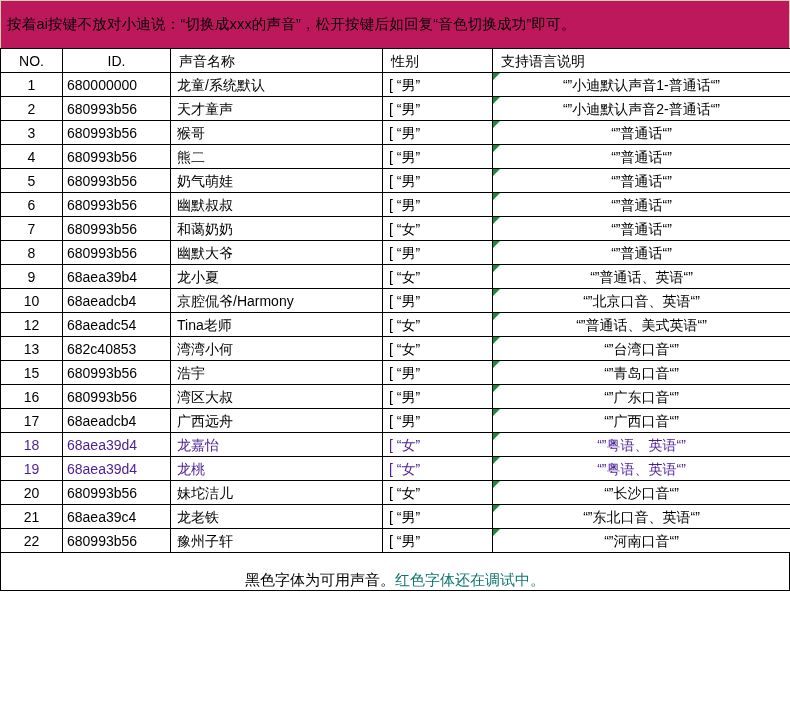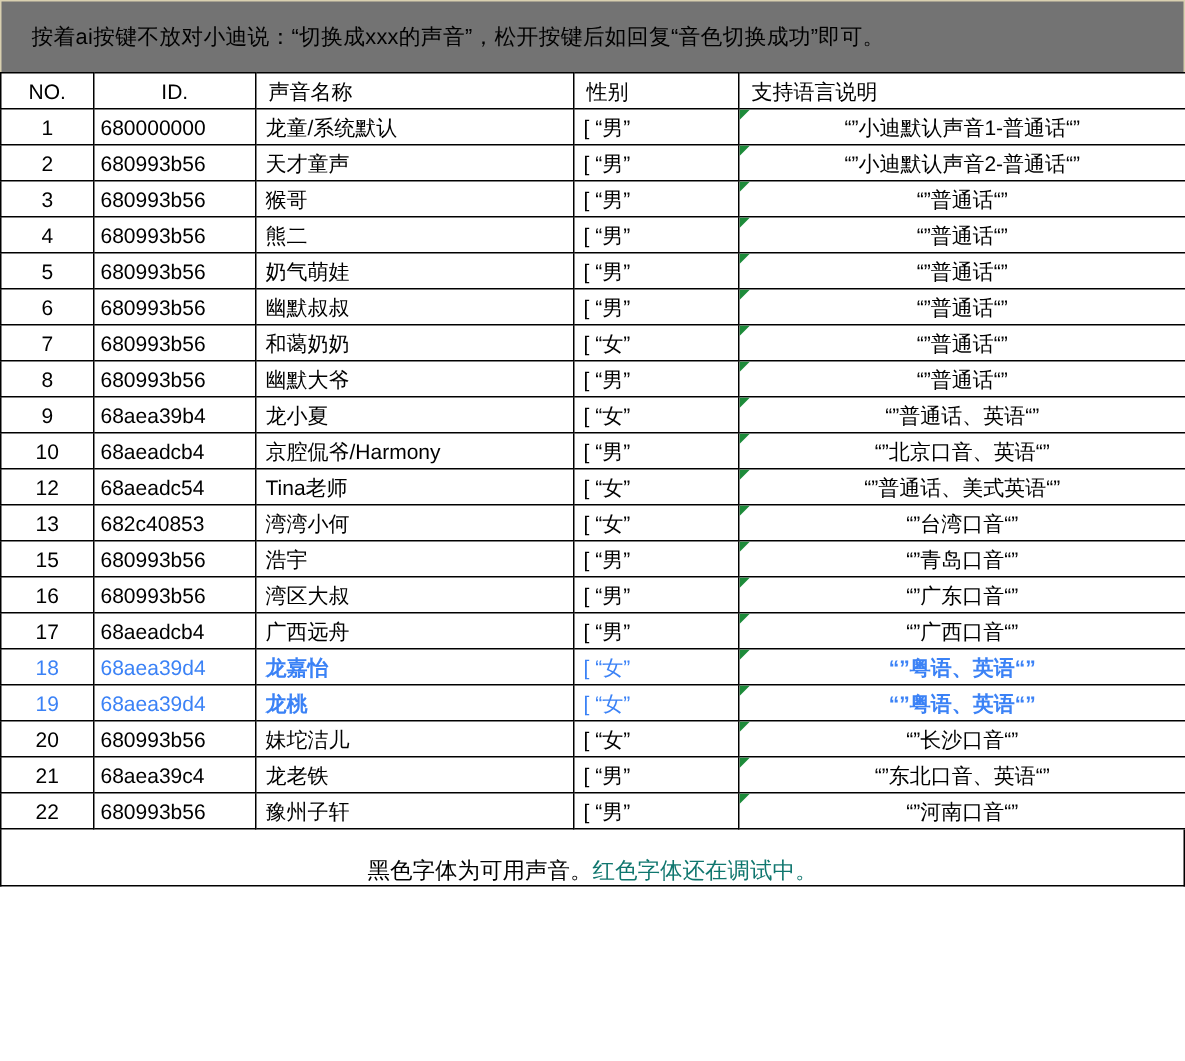--- a/index.html
+++ b/index.html
@@ -16,28 +16,28 @@
     overflow: hidden;
   }
   .sheet {
     width: 790px;
     height: 707px;
     box-sizing: border-box;
     display: flex;
     flex-direction: column;
   }
   .banner {
-    background: #737373;
+    background: #be185d;
     border: 1px solid #d9d0b0;
     border-bottom: none;
     box-sizing: border-box;
     height: 48px;
     display: flex;
     align-items: center;
-    padding: 0 20px;
+    padding: 0 6px;
     font-size: 14.5px;
     color: #000;
     letter-spacing: 0.2px;
   }
   table {
     border-collapse: collapse;
     table-layout: fixed;
     width: 790px;
   }
   col.c-no    { width: 62px; }
@@ -74,22 +74,22 @@
   
   .mark::before {
     content: "";
     position: absolute;
     left: 0;
     top: 0;
     border-style: solid;
     border-width: 7px 7px 0 0;
     border-color: #1d8b3a transparent transparent transparent;
   }
-  tr.red td { color: #3b82f6; }
-  tr.red td.name, tr.red td.lang { font-weight: bold; }
+  tr.red td { color: #4c1d95; }
+  tr.red td.name, tr.red td.lang { font-weight: normal; }
 
   .footer {
     border: 1px solid #000000;
     border-top: none;
     box-sizing: border-box;
     height: 38px;
     display: flex;
     align-items: flex-end;
     justify-content: center;
     font-size: 15px;

